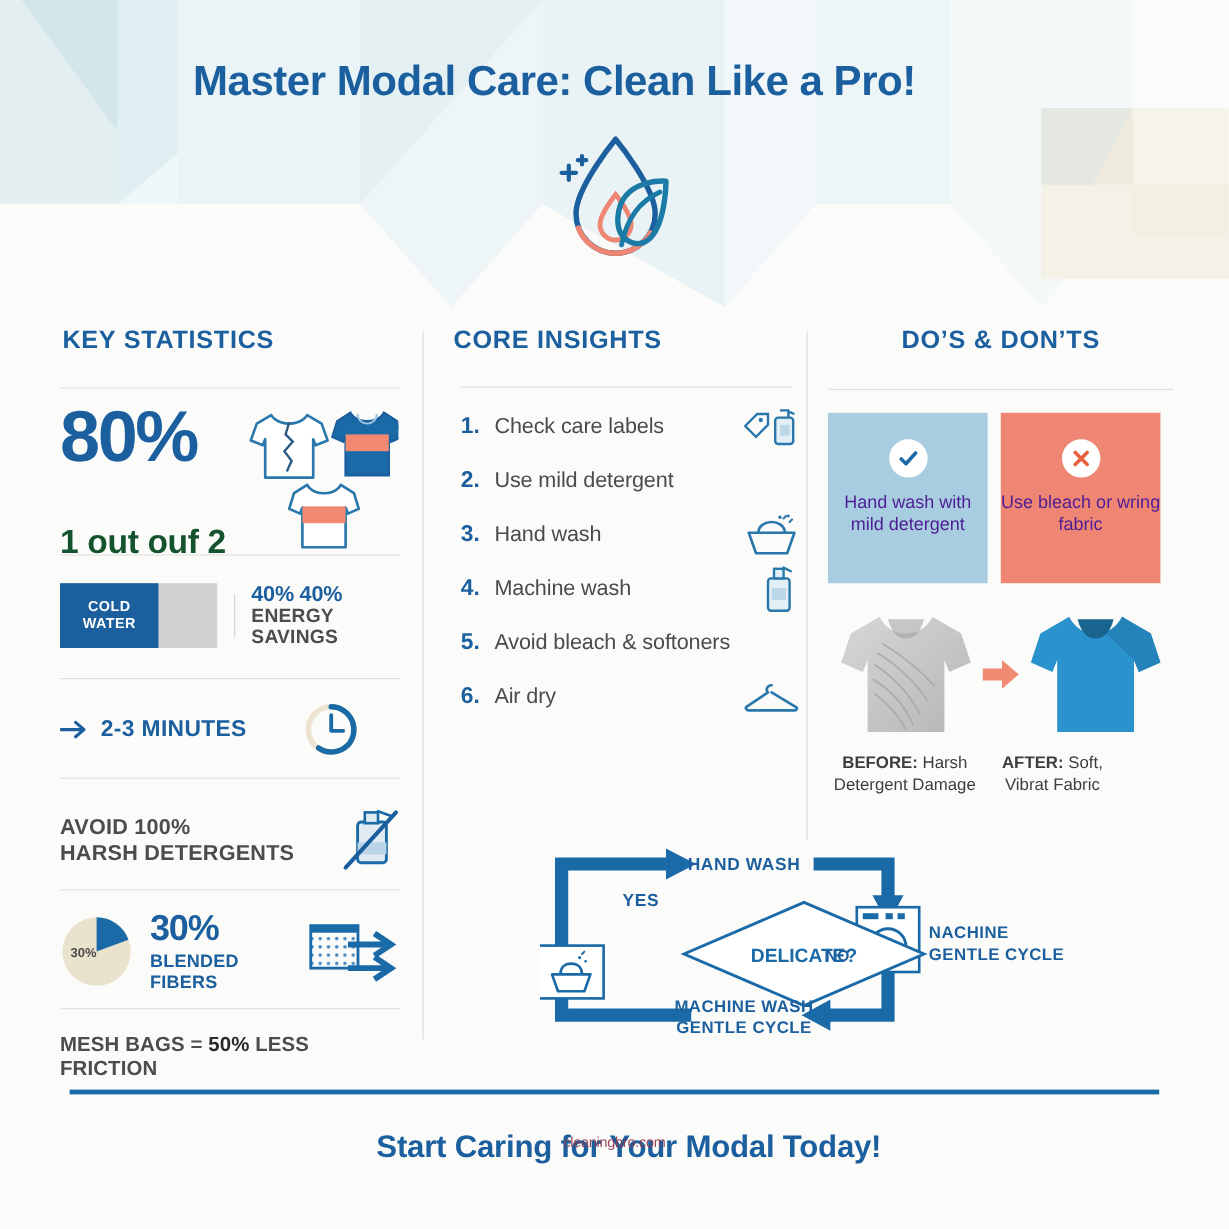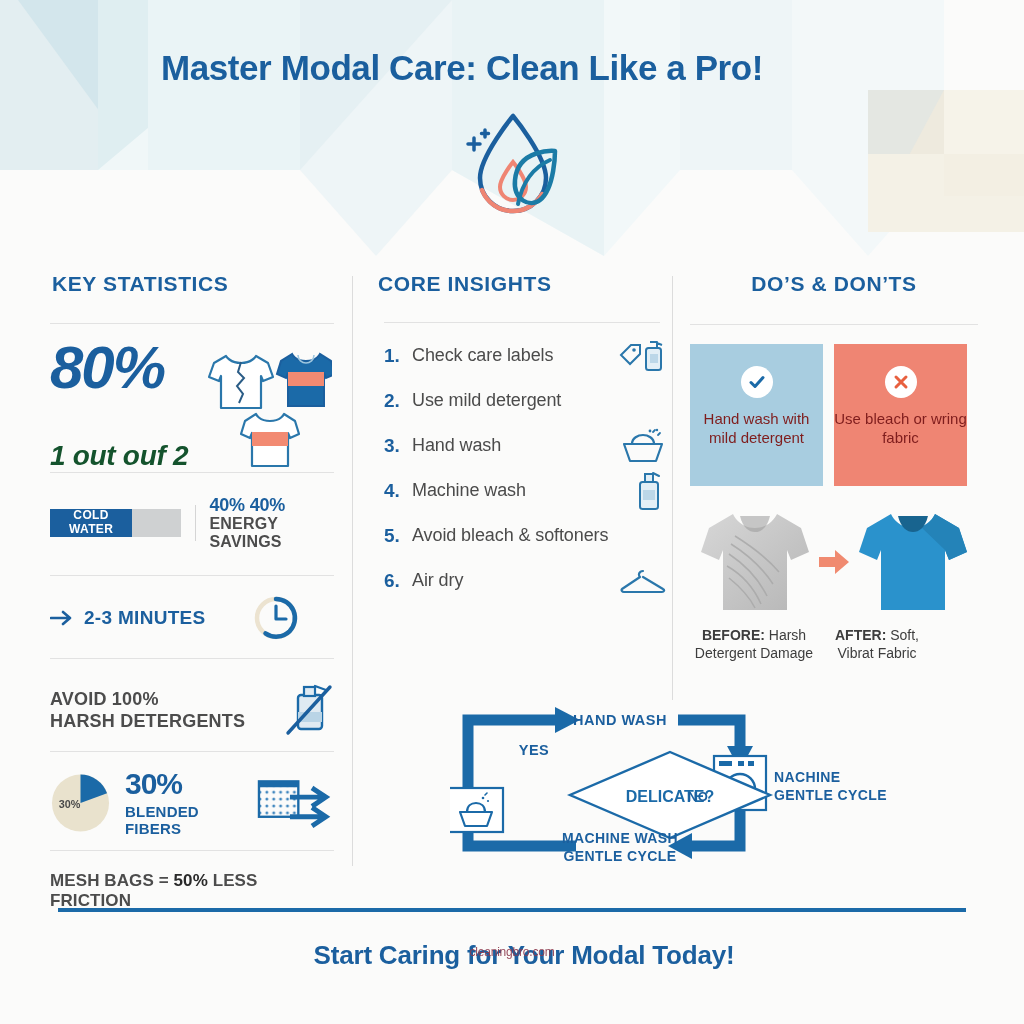--- a/index.html
+++ b/index.html
@@ -35,21 +35,21 @@
   .rule-light { height: 1px; background: #e2e2e2; }
 
   .vdiv { position: absolute; width: 1px; background: #dcdcdc; }
 
   
   #col-stats { position: absolute; left: 50px; top: 272px; width: 286px; }
   #col-stats .col-title { margin-left: 2px; }
   .stat-80 { font-size: 60px; font-weight: bold; color: #1b5f9e; line-height: 1; letter-spacing: -2px; }
   .stat-1of2 { font-size: 28px; font-weight: bold; color: #14532d; letter-spacing: -0.3px; }
   .bar-wrap { display: flex; align-items: center; gap: 14px; }
-  .bar-outer { width: 150px; height: 28px; background: #cfd1d2; position: relative; }
+  .bar-outer { width: 150px; height: 54px; background: #cfd1d2; position: relative; }
   .bar-fill { position: absolute; left: 0; top: 0; bottom: 0; width: 63%; background: #1b5f9e; }
   .bar-label {
     position: absolute; left: 0; top: 0; width: 63%; height: 100%;
     display: flex; flex-direction: column; align-items: center; justify-content: center;
     color: #ffffff; font-size: 12px; font-weight: bold; line-height: 1.15; letter-spacing: 0.4px;
   }
   .bar-sep { width: 1px; height: 36px; background: #d5d5d5; }
   .energy { line-height: 1.12; }
   .energy .pct { font-size: 18px; font-weight: bold; color: #1b5f9e; letter-spacing: -0.2px; }
   .energy .sub { font-size: 16px; font-weight: bold; color: #4c4c4c; letter-spacing: 0.2px; }
@@ -75,21 +75,21 @@
   .card {
     width: 133px; height: 142px; padding-top: 22px;
     display: flex; flex-direction: column; align-items: center;
   }
   .card.do   { background: #a8cde0; }
   .card.dont { background: #ef8573; }
   .badge {
     width: 32px; height: 32px; border-radius: 50%; background: #ffffff;
     display: flex; align-items: center; justify-content: center; margin-bottom: 12px;
   }
-  .card-txt { font-size: 15px; color: #7f1d1d; text-align: center; line-height: 1.25; }
+  .card-txt { font-size: 15px; color: #4c1d95; text-align: center; line-height: 1.25; }
   .ba-row { display: flex; align-items: center; justify-content: center; gap: 6px; }
   .ba-cap { font-size: 14px; color: #3d3d3d; text-align: center; line-height: 1.3; }
   .ba-cap b { font-weight: bold; }
 
   
   #flow { position: absolute; left: 450px; top: 690px; width: 440px; height: 195px; }
 
   
   .footer-rule { position: absolute; left: 58px; top: 908px; width: 908px; height: 4px; background: #1b6aa8; }
   .footer-cta {
@@ -144,21 +144,21 @@
     </g>
   </svg>
 
   <div class="vdiv" style="left:352px; top:276px; height:590px;"></div>
   <div class="vdiv" style="left:672px; top:276px; height:424px;"></div>
 
   <div id="col-stats">
     <div class="col-title">KEY STATISTICS</div>
     <div class="rule-light" style="margin-top:27px; width:284px;"></div>
 
-    <div style="display:flex; align-items:flex-end; margin-top:20px; height:128px;font-style:italic;">
+    <div style="display:flex; align-items:center; margin-top:10px; height:128px;">
       <div style="padding-top:6px;">
         <div class="stat-80">80%</div>
         <div class="stat-1of2" style="margin-top:42px;">1 out ouf 2</div>
       </div>
       <svg width="130" height="128" viewBox="0 0 130 128" style="margin-left:14px;">
 
         <g transform="translate(4,4)">
           <path d="M20 8 L8 15 L3 29 L13 33 L15 28 L15 60 L55 60 L55 28 L57 33 L67 29 L62 15 L50 8
                    C50 8 46 15 35 15 C24 15 20 8 20 8 Z" fill="#ffffff" stroke="#2a77ab" stroke-width="2.2" stroke-linejoin="round"></path>
           <path d="M35 14 L32 24 L38 30 L31 38 L37 46 L33 55" fill="none" stroke="#2a5c86" stroke-width="2"></path>

